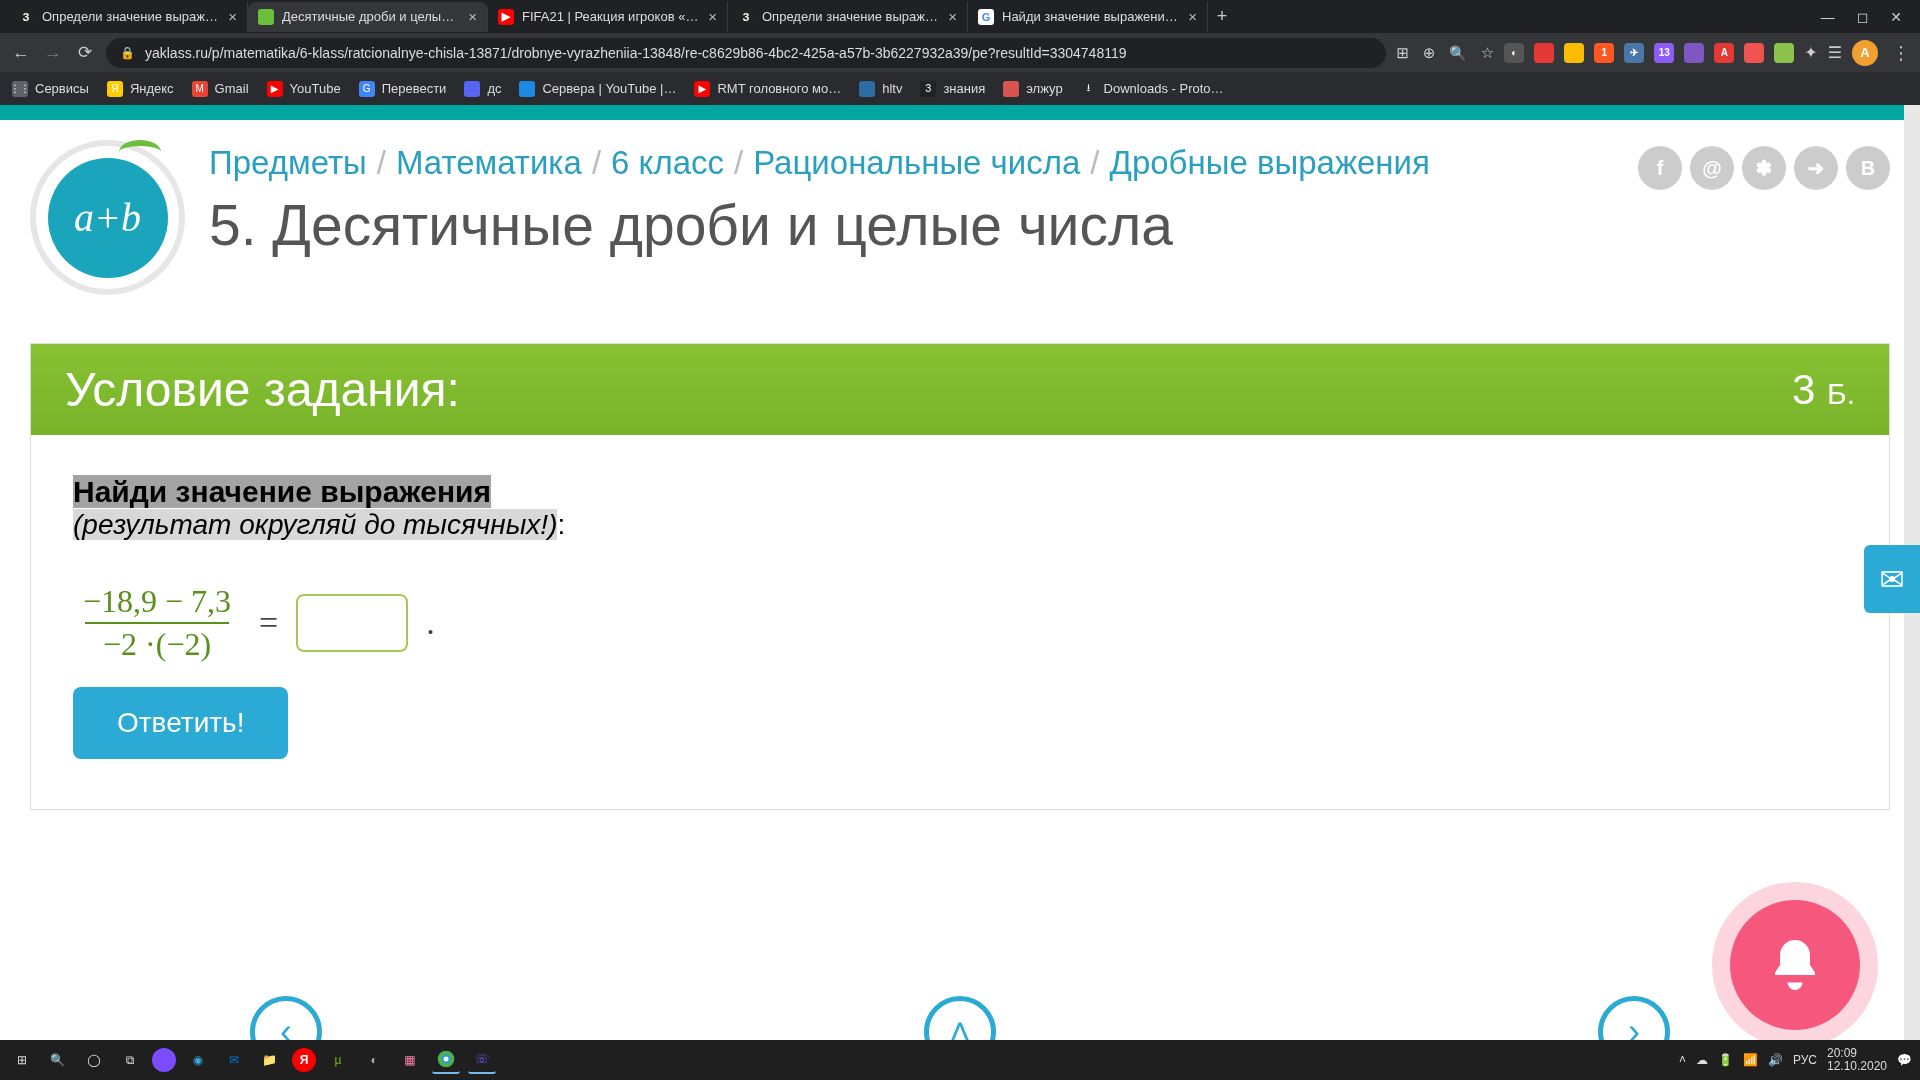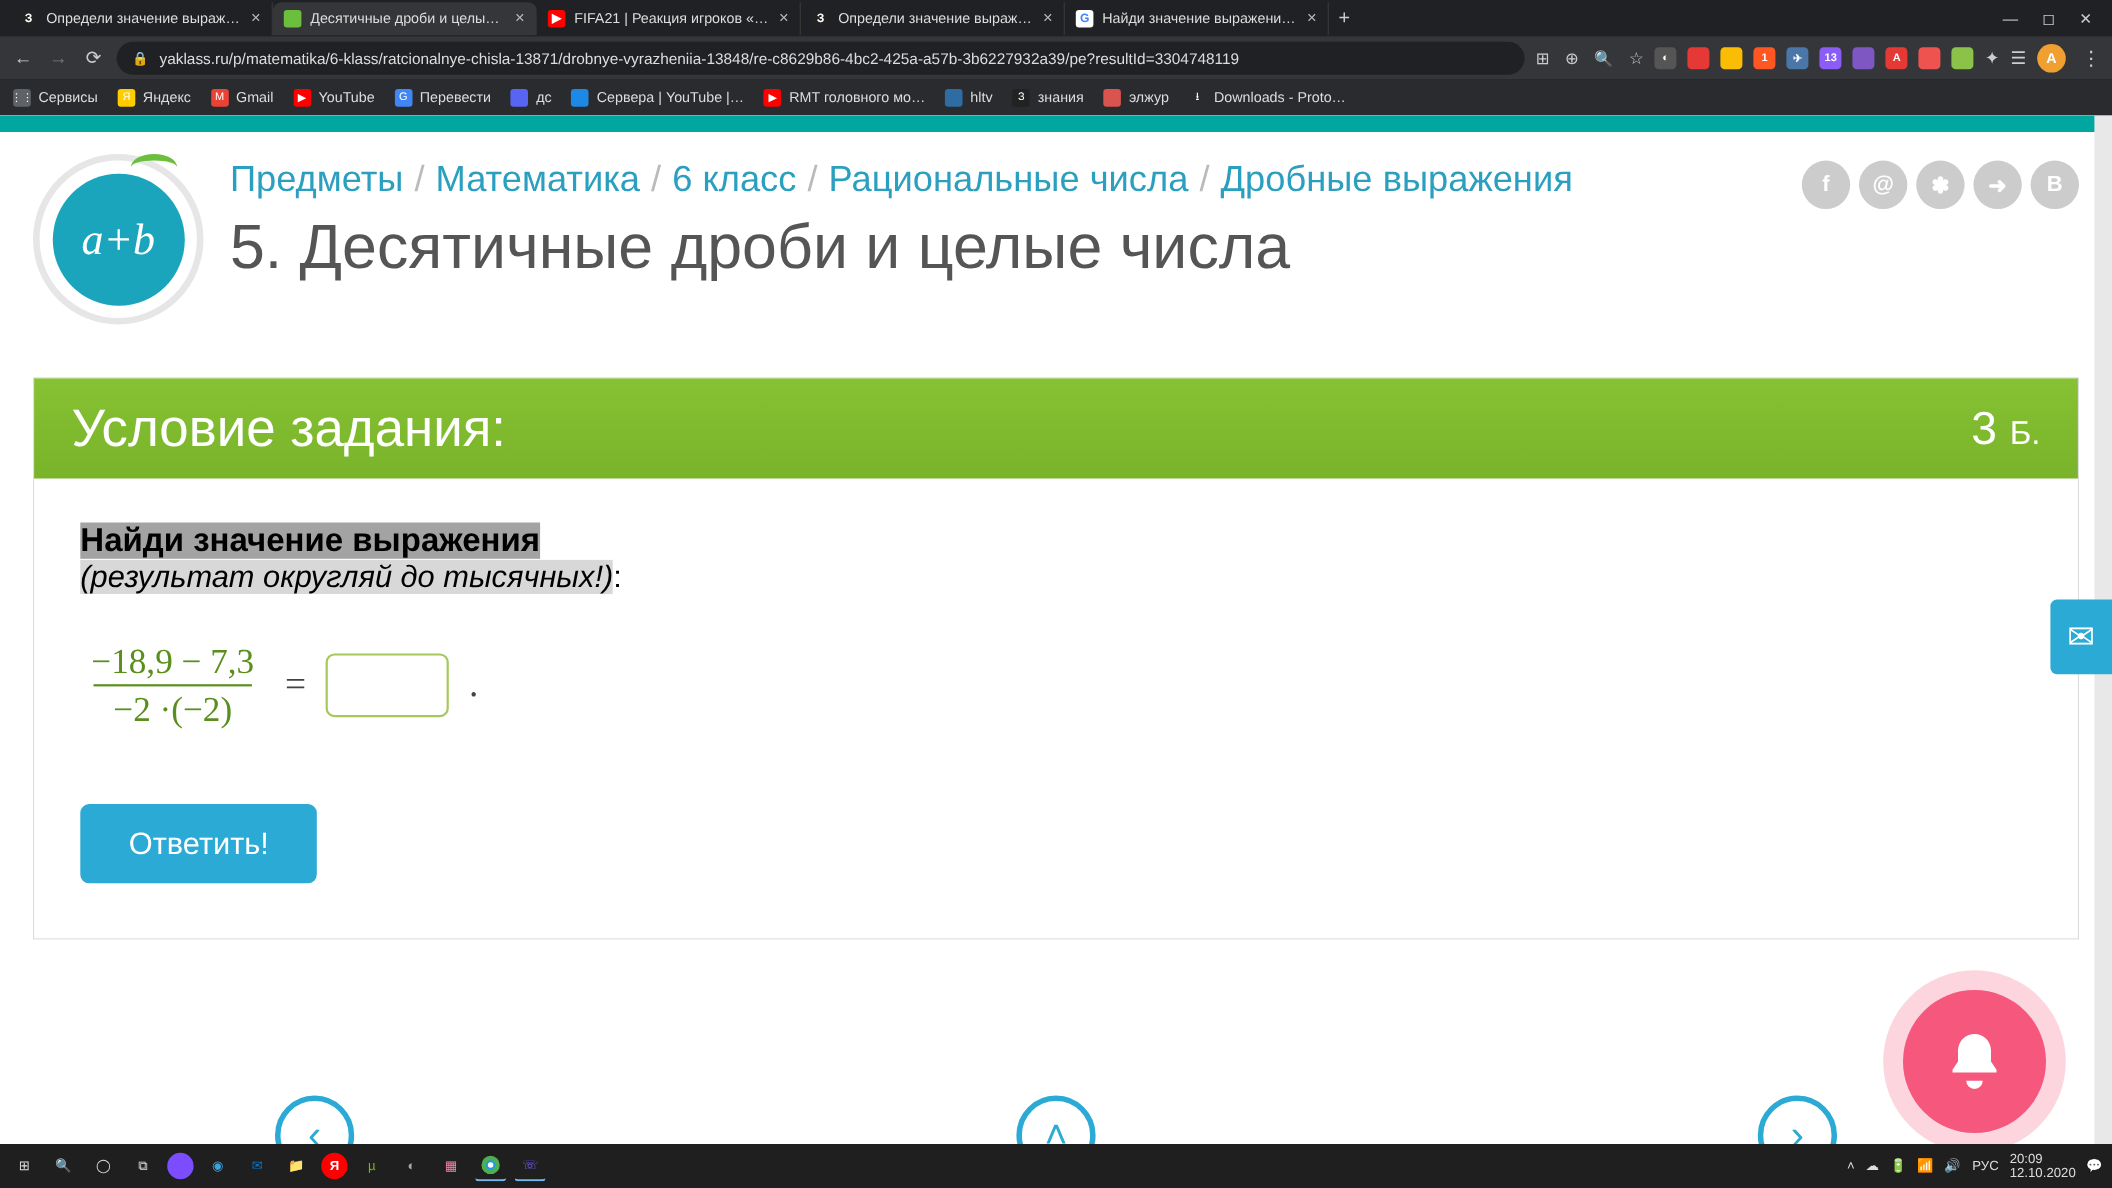--- a/index.html
+++ b/index.html
@@ -55,21 +55,21 @@
   .q1{font-size:30px;font-weight:bold;background:#a3a3a3;display:inline;}
   .q2{font-size:28px;font-style:italic;background:#d8d8d8;display:inline;}
   .colon{font-size:28px;}
   .formula{display:flex;align-items:center;gap:18px;margin-top:42px;font-family:"Times New Roman",serif;}
   .frac{display:flex;flex-direction:column;align-items:center;font-size:32px;color:#5a8f1e;}
   .frac .num{padding:0 10px 2px;}
   .frac .den{border-top:2px solid #5a8f1e;padding:2px 18px 0;text-align:center;}
   .eq{font-size:34px;color:#444;}
   .ansbox{width:112px;height:58px;border:2px solid #a6c85a;border-radius:8px;}
   .dot{font-size:34px;color:#444;}
-  .answer-btn{margin-top:68px;background:#2aaad4;color:#fff;border:none;border-radius:8px;padding:20px 44px;font-size:28px;cursor:pointer;}
+  .answer-btn{margin-top:24px;background:#2aaad4;color:#fff;border:none;border-radius:8px;padding:20px 44px;font-size:28px;cursor:pointer;}
 
   .mail-tab{position:absolute;right:0;top:440px;width:56px;height:68px;background:#2aaad4;display:flex;align-items:center;justify-content:center;color:#fff;font-size:30px;cursor:pointer;border-top-left-radius:6px;border-bottom-left-radius:6px;}
   .bell{position:absolute;right:60px;bottom:10px;width:130px;height:130px;border-radius:50%;background:#f5587c;display:flex;align-items:center;justify-content:center;color:#fff;box-shadow:0 0 0 18px rgba(245,88,124,.25);cursor:pointer;}
   .bell svg{width:60px;height:60px;fill:#fff;}
 
   .navarrows{position:absolute;bottom:0;left:0;right:0;display:flex;justify-content:space-between;padding:0 250px;}
   .navcircle{width:72px;height:72px;border:5px solid #2aaad4;border-radius:50%;display:flex;align-items:center;justify-content:center;color:#2aaad4;font-size:36px;cursor:pointer;position:relative;top:28px;}
 
   
   .taskbar{position:fixed;bottom:0;left:0;right:0;height:40px;background:#1f1f1f;display:flex;align-items:center;padding:0 8px;color:#ddd;font-size:12px;}

